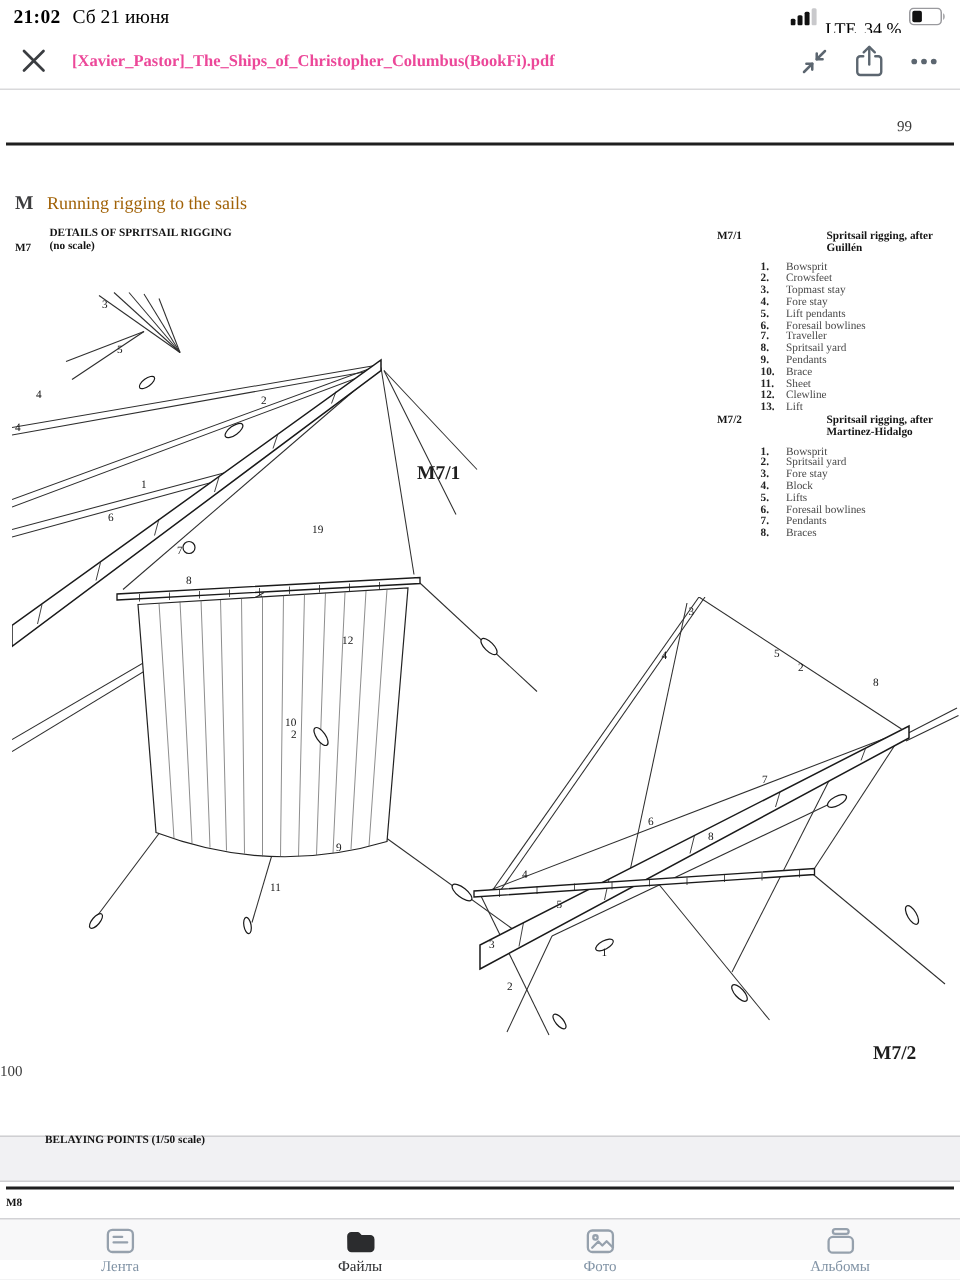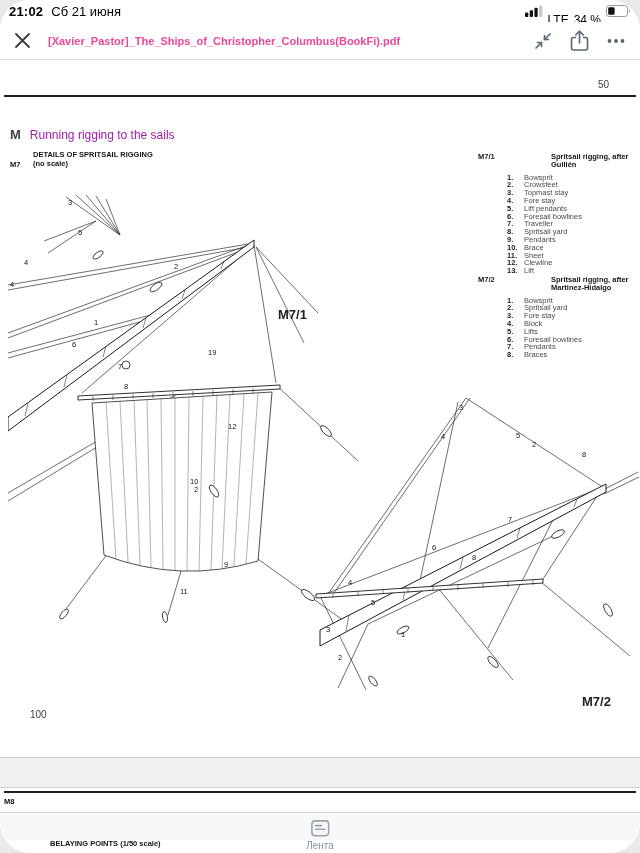--- a/index.html
+++ b/index.html
@@ -1,52 +1,52 @@
 <!DOCTYPE html>
 <html><head>
 <meta charset="utf-8">
 <style>
   html,body{margin:0;padding:0;background:#e9e9eb;}
-  .screen{position:relative;width:640px;height:853px;background:#fff;font-family:Liberation Sans, sans-serif;overflow:hidden;color:#111;margin:0 auto;border-radius:30px;}
+  .screen{position:relative;width:640px;height:853px;background:#fff;font-family:Liberation Serif, serif;overflow:hidden;color:#111;margin:0 auto;}
   
   .status-bar{position:absolute;top:0;left:0;right:0;height:22px;display:flex;align-items:center;padding:0 9px;font-size:13px;color:#000;box-sizing:border-box;background:#fff;}
   .sb-time{font-weight:700;letter-spacing:.2px;}
   .sb-date{margin-left:8px;}
   .sb-right{margin-left:auto;display:flex;align-items:center;gap:5px;}
   .sb-lte,.sb-batt-txt{font-size:12px;margin-top:17px;}
   
   .toolbar{position:absolute;top:22px;left:0;right:0;height:38px;display:flex;align-items:center;padding:0 14px;gap:17px;border-bottom:1px solid #d9d9db;box-sizing:border-box;background:#fff;}
   .tb-title{flex:1;font-size:11px;font-weight:700;color:#ec4899;white-space:nowrap;overflow:hidden;}
   .tb-btn{display:flex;align-items:center;justify-content:center;flex:0 0 auto;cursor:pointer;}
   
   .pdf{position:absolute;top:60px;left:0;right:0;bottom:41px;background:#fff;}
   .pagenum{position:absolute;font-size:10px;color:#3c3c3c;}
   .rule{position:absolute;left:4px;width:632px;height:2px;background:#1f1f1f;}
   .sec-head{position:absolute;left:10px;top:67px;display:flex;align-items:baseline;gap:9px;}
   .sec-code{font-size:13px;font-weight:700;color:#3e3e40;}
-  .sec-title{font-size:12px;color:#a21caf;}
+  .sec-title{font-size:12px;color:#a16207;}
   .fig-code{position:absolute;left:10px;top:100px;font-size:7.5px;font-weight:700;color:#141414;}
   .fig-titles{position:absolute;left:33px;top:91px;font-size:7.5px;font-weight:700;line-height:8.5px;color:#141414;}
   .fig-titles span{display:block;}
   .legend{position:absolute;width:160px;font-size:7.5px;line-height:7.8px;}
   .legend-head{display:flex;font-weight:700;color:#161616;margin-bottom:5px;}
   .lg-code{flex:0 0 29px;}
   .lg-title{flex:1;padding-left:44px;}
   .lg-row{display:flex;padding-left:29px;}
   .lg-num{flex:0 0 17px;font-weight:700;color:#222;}
   .lg-label{flex:1;color:#4a4a4a;}
   .diagram{position:absolute;}
   .diagram svg{position:absolute;left:0;top:0;}
   .callout{position:absolute;font-size:7.5px;color:#141414;line-height:8px;}
   .dia-label{position:absolute;font-size:13px;font-weight:700;color:#1e1e1e;}
   .page-gap{position:absolute;left:0;width:640px;top:697px;height:31px;background:#f1f1f3;border-top:1px solid #cfcfd2;border-bottom:1px solid #cfcfd2;box-sizing:border-box;}
   .m8-code{position:absolute;left:4px;top:737px;font-size:7.5px;font-weight:700;color:#141414;}
-  .m8-title{position:absolute;left:30px;top:779px;font-size:7.5px;font-weight:700;color:#141414;margin-left:20px;}
+  .m8-title{position:absolute;left:30px;top:695px;font-size:7.5px;font-weight:700;color:#141414;}
   
-  .tab-bar{position:absolute;left:0;right:0;top:812px;height:28px;background:#f8f8f9;border-top:1px solid #d2d2d5;display:flex;box-sizing:border-box;flex-direction:column;}
+  .tab-bar{position:absolute;left:0;right:0;top:812px;height:28px;background:#f8f8f9;border-top:1px solid #d2d2d5;display:flex;box-sizing:border-box;}
   .tab{flex:1;display:flex;flex-direction:column;align-items:center;justify-content:flex-start;padding-top:4px;gap:1px;cursor:pointer;}
   .tab-icon-wrap{position:relative;height:22px;display:flex;align-items:center;}
   .tab-label{font-size:10px;color:#8294a6;}
   .tab.active .tab-label{color:#2b2c2e;}
   .badge{position:absolute;right:-5px;top:-1px;width:7px;height:7px;border-radius:50%;background:#ff3347;border:1.5px solid #f8f8f9;}
 </style>
 </head>
 <body>
 
 <div class="screen">
@@ -97,21 +97,21 @@
       <svg width="20" height="20" viewBox="0 0 20 20" fill="#5c6670">
         <circle cx="3.5" cy="10" r="1.9"></circle>
           <circle cx="10" cy="10" r="1.9"></circle>
           <circle cx="16.5" cy="10" r="1.9"></circle>
       </svg>
     </span>
   </div>
 
   <div class="pdf">
 
-    <span class="pagenum" style="left:598px;top:19px;">50</span>
+    <span class="pagenum" style="left:598px;top:19px;">99</span>
     <div class="rule" style="top:35px;"></div>
 
     <div class="sec-head">
       <span class="sec-code">M</span>
       <span class="sec-title">Running rigging to the sails</span>
     </div>
 
     <span class="fig-code">M7</span>
     <div class="fig-titles">
       <span>DETAILS OF SPRITSAIL RIGGING</span>
@@ -390,41 +390,49 @@
         <span class="callout" style="left: 124px; top: 146px;">6</span>
         <span class="callout" style="left: 164px; top: 156px;">8</span>
         <span class="callout" style="left: 40px; top: 181px;">4</span>
         <span class="callout" style="left: 63px; top: 201px;">5</span>
         <span class="callout" style="left: 18px; top: 228px;">3</span>
         <span class="callout" style="left: 93px; top: 233px;">1</span>
         <span class="callout" style="left: 30px; top: 256px;">2</span>
       </div>
     <span class="dia-label" style="left:582px;top:634px;">M7/2</span>
 
-    <span class="pagenum" style="left:30px;top:649px;">100</span>
+    <span class="pagenum" style="left:0;top:649px;">100</span>
 
     <div class="page-gap"></div>
 
     <div class="rule" style="top:731px;"></div>
     <span class="m8-code">M8</span>
     <span class="m8-title">BELAYING POINTS (1/50 scale)</span>
 
   </div>
 
   <div class="tab-bar">
     <div class="tab">
       <span class="tab-icon-wrap">
         <svg width="23" height="21" viewBox="0 0 24 22" fill="none" stroke="#96a1ad" stroke-width="1.6" stroke-linecap="round">
           <rect x="3" y="3" width="17.5" height="15.5" rx="3.2"></rect>
           <path d="M7,8 h6"></path>
             <path d="M7,11.8 h9.5"></path>
         </svg>
       </span>
       <span class="tab-label">Лента</span>
     </div>
+    <div class="tab active">
+      <span class="tab-icon-wrap">
+        <svg width="23" height="21" viewBox="0 0 24 22">
+          <path d="M2.5,7.5 C2.5,5.8 3.8,4.5 5.5,4.5 h4.3 c0.6,0 1.1,0.2 1.5,0.7 l1.3,1.5 h6 c1.7,0 3,1.3 3,3 v6 c0,1.7 -1.3,3 -3,3 h-13 c-1.7,0 -3,-1.3 -3,-3 Z" fill="#2b2c2e"></path>
+        </svg>
+      </span>
+      <span class="tab-label">Файлы</span>
+    </div>
     <div class="tab">
       <span class="tab-icon-wrap">
         <svg width="23" height="21" viewBox="0 0 24 22" fill="none" stroke="#96a1ad" stroke-width="1.6" stroke-linecap="round" stroke-linejoin="round">
           <rect x="3" y="3.5" width="17.5" height="15" rx="3.2"></rect>
           <circle cx="8.3" cy="8.3" r="1.5"></circle>
           <path d="M6,15.5 l4.3,-4.3 2.8,2.8 3,-3 4,4"></path>
         </svg>
       </span>
       <span class="tab-label">Фото</span>
     </div>

